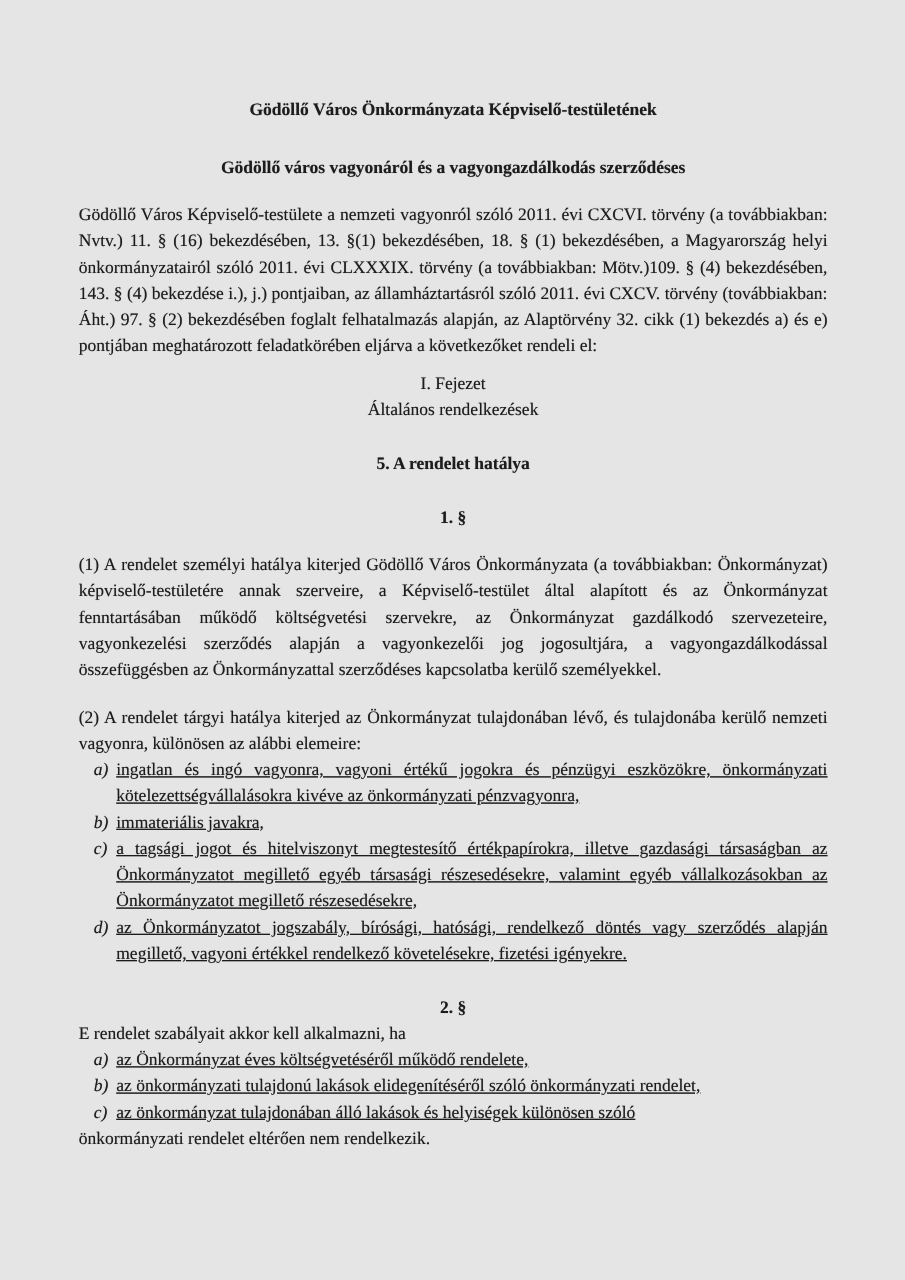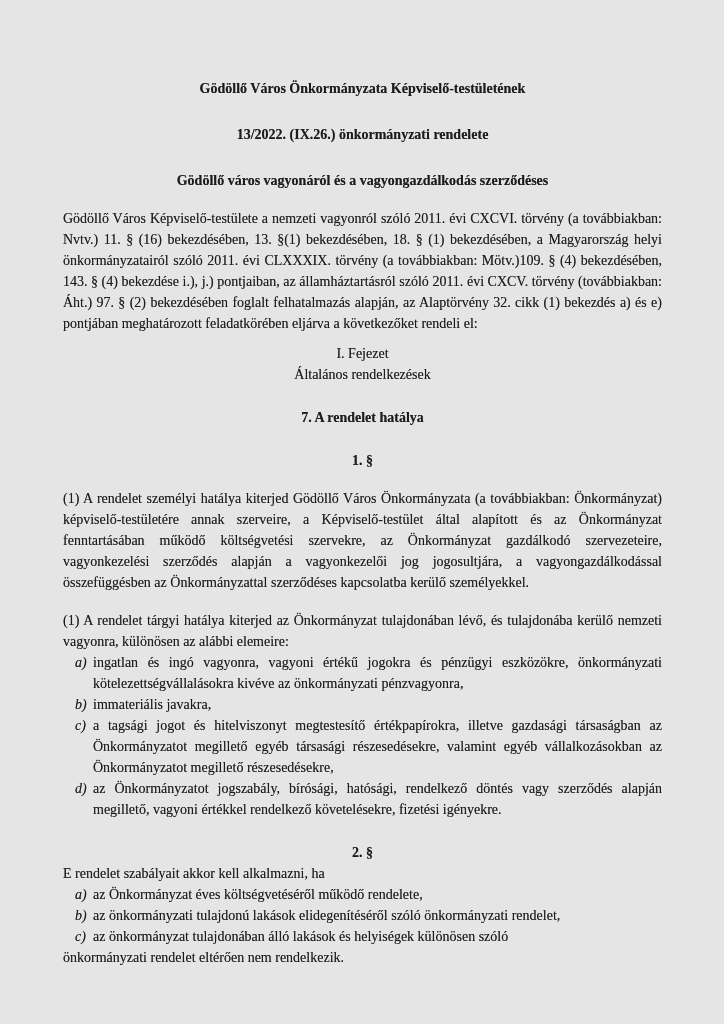--- a/index.html
+++ b/index.html
@@ -56,46 +56,46 @@
   }
   .list-marker {
     flex: 0 0 30px;
     padding-left: 12px;
     box-sizing: border-box;
     font-style: italic;
   }
   .list-text {
     flex: 1 1 auto;
     text-align: justify;
+    text-decoration: underline;
   }
   .list-text.no-justify { text-align: left; }
   .lead-line { margin-top: 0; }
   .closing-line { margin-top: 0; }
 </style>
 </head>
 <body>
 
 <div class="page">
 
   <div class="title-line">Gödöllő Város Önkormányzata Képviselő-testületének</div>
-  <div class="title-line">13/2022. (IX.26.) önkormányzati rendelete</div>
   <div class="title-line">Gödöllő város vagyonáról és a vagyongazdálkodás szerződéses</div>
 
   <div class="intro">Gödöllő Város Képviselő-testülete a nemzeti vagyonról szóló 2011. évi CXCVI. törvény (a továbbiakban: Nvtv.) 11. § (16) bekezdésében, 13. §(1) bekezdésében, 18. § (1) bekezdésében, a Magyarország helyi önkormányzatairól szóló 2011. évi CLXXXIX. törvény (a továbbiakban: Mötv.)109. § (4) bekezdésében, 143. § (4) bekezdése i.), j.) pontjaiban, az államháztartásról szóló 2011. évi CXCV. törvény (továbbiakban: Áht.) 97. § (2) bekezdésében foglalt felhatalmazás alapján, az Alaptörvény 32. cikk (1) bekezdés a) és e) pontjában meghatározott feladatkörében eljárva a következőket rendeli el:</div>
 
   <div class="chapter">
     <div>I. Fejezet</div>
     <div>Általános rendelkezések</div>
   </div>
 
-  <div class="section-heading">7. A rendelet hatálya</div>
+  <div class="section-heading">5. A rendelet hatálya</div>
   <div class="par-sign">1. §</div>
 
   <div class="body-par">(1) A rendelet személyi hatálya kiterjed Gödöllő Város Önkormányzata (a továbbiakban: Önkormányzat) képviselő-testületére annak szerveire, a Képviselő-testület által alapított és az Önkormányzat fenntartásában működő költségvetési szervekre, az Önkormányzat gazdálkodó szervezeteire, vagyonkezelési szerződés alapján a vagyonkezelői jog jogosultjára, a vagyongazdálkodással összefüggésben az Önkormányzattal szerződéses kapcsolatba kerülő személyekkel.</div>
-  <div class="body-par">(1) A rendelet tárgyi hatálya kiterjed az Önkormányzat tulajdonában lévő, és tulajdonába kerülő nemzeti vagyonra, különösen az alábbi elemeire:</div>
+  <div class="body-par">(2) A rendelet tárgyi hatálya kiterjed az Önkormányzat tulajdonában lévő, és tulajdonába kerülő nemzeti vagyonra, különösen az alábbi elemeire:</div>
 
   <div class="list">
     <div class="list-item">
       <span class="list-marker">a)</span>
       <span class="list-text">ingatlan és ingó vagyonra, vagyoni értékű jogokra és pénzügyi eszközökre, önkormányzati kötelezettségvállalásokra kivéve az önkormányzati pénzvagyonra,</span>
     </div>
     <div class="list-item">
       <span class="list-marker">b)</span>
       <span class="list-text">immateriális javakra,</span>
     </div>

